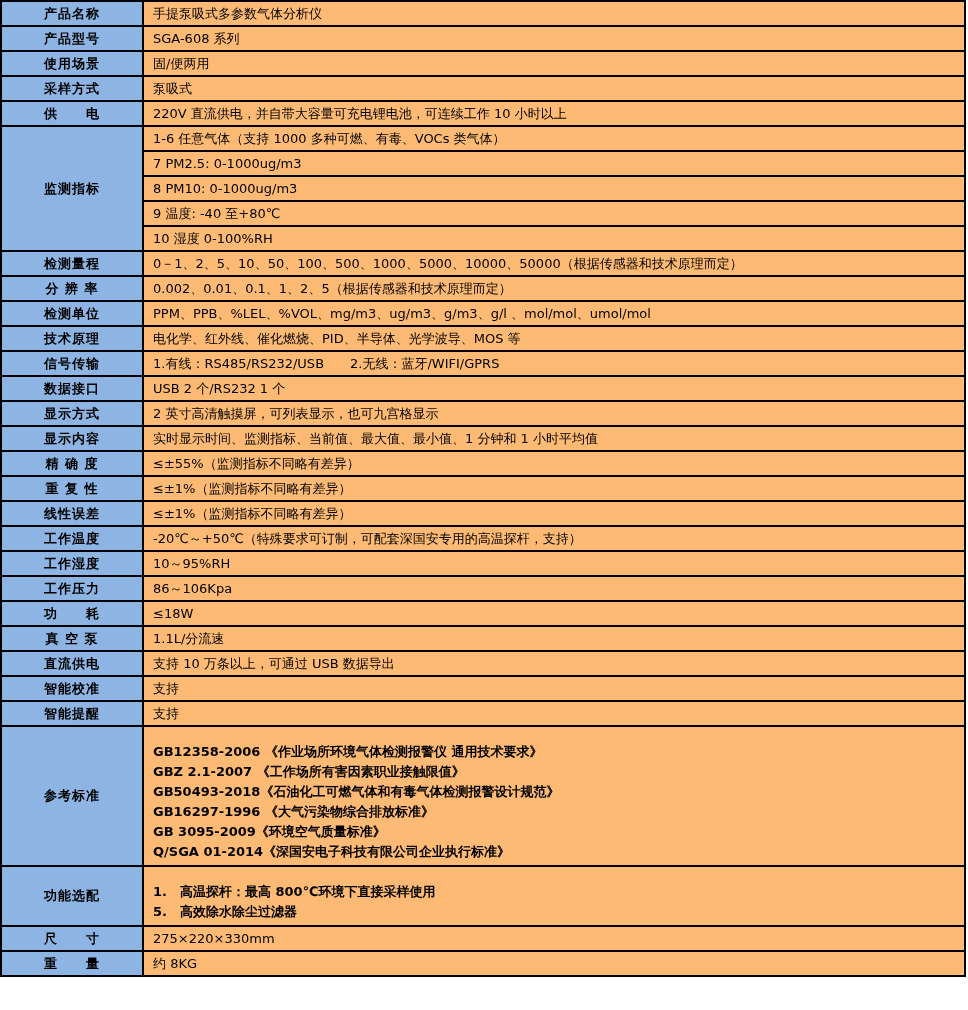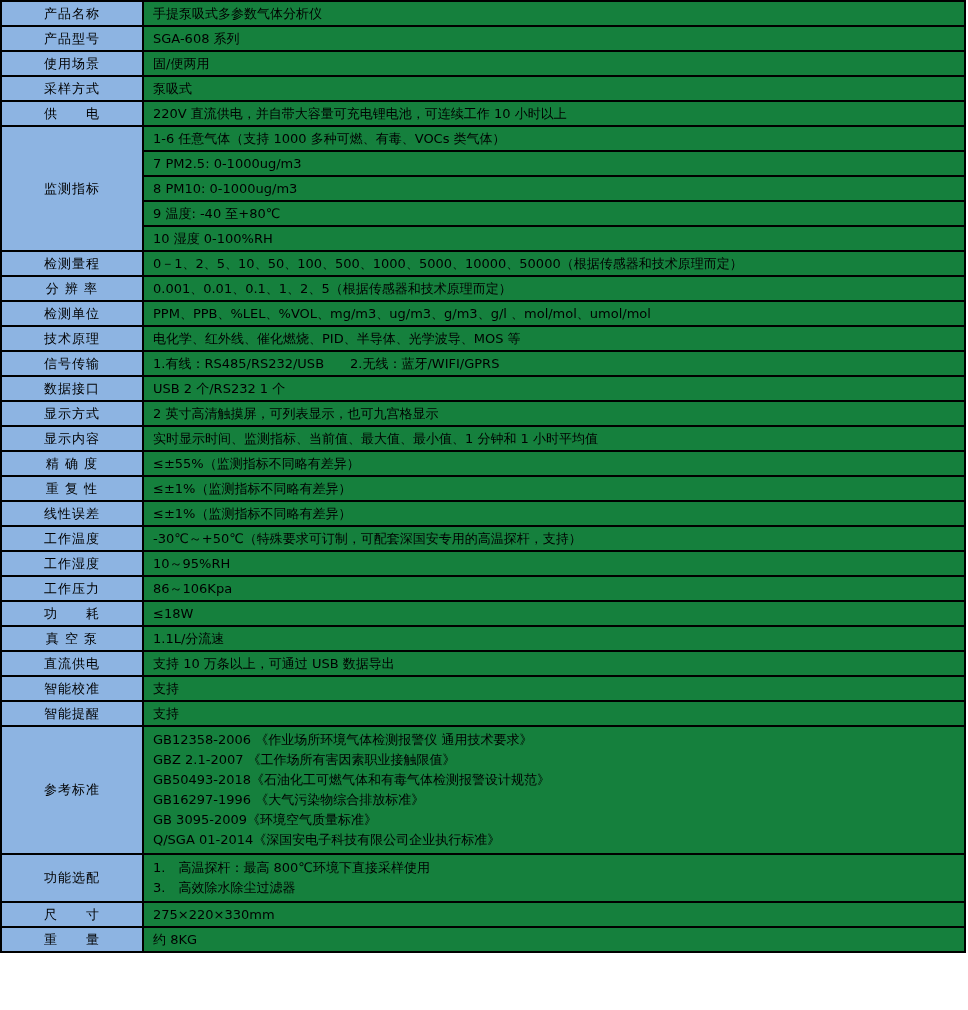--- a/index.html
+++ b/index.html
@@ -19,35 +19,36 @@
   }
   table.spec td {
     border: 2px solid #000000;
     overflow: hidden;
   }
   td.label-cell {
     width: 136px;
     background: #8db4e2;
     text-align: center;
     vertical-align: middle;
-    font-weight: normal;
+    font-weight: bold;
     font-size: 13px;
     letter-spacing: 1px;
     padding: 0 2px;
     margin-top: 23px;
   }
   td.value-cell {
-    background: #15803d;
+    background: #fdba74;
     font-size: 13px;
     vertical-align: middle;
     padding: 0 6px 0 9px;
   }
   td.value-cell.multi {
-    padding-top: 3px;
+    padding-top: 15px;
     padding-bottom: 3px;
+    font-weight: bold;
   }
   tr.single {
     height: 25px;
   }
   .value-line {
     line-height: 20px;
     white-space: nowrap;
   }
 </style>
 </head>
@@ -113,21 +114,21 @@
       </tr>
       <tr class="single">
         <td class="label-cell" rowspan="1">检测量程</td>
         <td class="value-cell">
           <div class="value-line">0－1、2、5、10、50、100、500、1000、5000、10000、50000（根据传感器和技术原理而定）</div>
         </td>
       </tr>
       <tr class="single">
         <td class="label-cell" rowspan="1">分 辨 率</td>
         <td class="value-cell">
-          <div class="value-line">0.001、0.01、0.1、1、2、5（根据传感器和技术原理而定）</div>
+          <div class="value-line">0.002、0.01、0.1、1、2、5（根据传感器和技术原理而定）</div>
         </td>
       </tr>
       <tr class="single">
         <td class="label-cell" rowspan="1">检测单位</td>
         <td class="value-cell">
           <div class="value-line">PPM、PPB、%LEL、%VOL、mg/m3、ug/m3、g/m3、g/l 、mol/mol、umol/mol</div>
         </td>
       </tr>
       <tr class="single">
         <td class="label-cell" rowspan="1">技术原理</td>
@@ -173,21 +174,21 @@
       </tr>
       <tr class="single">
         <td class="label-cell" rowspan="1">线性误差</td>
         <td class="value-cell">
           <div class="value-line">≤±1%（监测指标不同略有差异）</div>
         </td>
       </tr>
       <tr class="single">
         <td class="label-cell" rowspan="1">工作温度</td>
         <td class="value-cell">
-          <div class="value-line">-30℃～+50℃（特殊要求可订制，可配套深国安专用的高温探杆，支持）</div>
+          <div class="value-line">-20℃～+50℃（特殊要求可订制，可配套深国安专用的高温探杆，支持）</div>
         </td>
       </tr>
       <tr class="single">
         <td class="label-cell" rowspan="1">工作湿度</td>
         <td class="value-cell">
           <div class="value-line">10～95%RH</div>
         </td>
       </tr>
       <tr class="single">
         <td class="label-cell" rowspan="1">工作压力</td>
@@ -233,21 +234,21 @@
           <div class="value-line">GB50493-2018《石油化工可燃气体和有毒气体检测报警设计规范》</div>
           <div class="value-line">GB16297-1996 《大气污染物综合排放标准》</div>
           <div class="value-line">GB 3095-2009《环境空气质量标准》</div>
           <div class="value-line">Q/SGA 01-2014《深国安电子科技有限公司企业执行标准》</div>
         </td>
       </tr>
       <tr>
         <td class="label-cell" rowspan="1">功能选配</td>
         <td class="value-cell multi">
           <div class="value-line">1.　高温探杆：最高 800℃环境下直接采样使用</div>
-          <div class="value-line">3.　高效除水除尘过滤器</div>
+          <div class="value-line">5.　高效除水除尘过滤器</div>
         </td>
       </tr>
       <tr class="single">
         <td class="label-cell" rowspan="1">尺　　寸</td>
         <td class="value-cell">
           <div class="value-line">275×220×330mm</div>
         </td>
       </tr>
       <tr class="single">
         <td class="label-cell" rowspan="1">重　　量</td>

